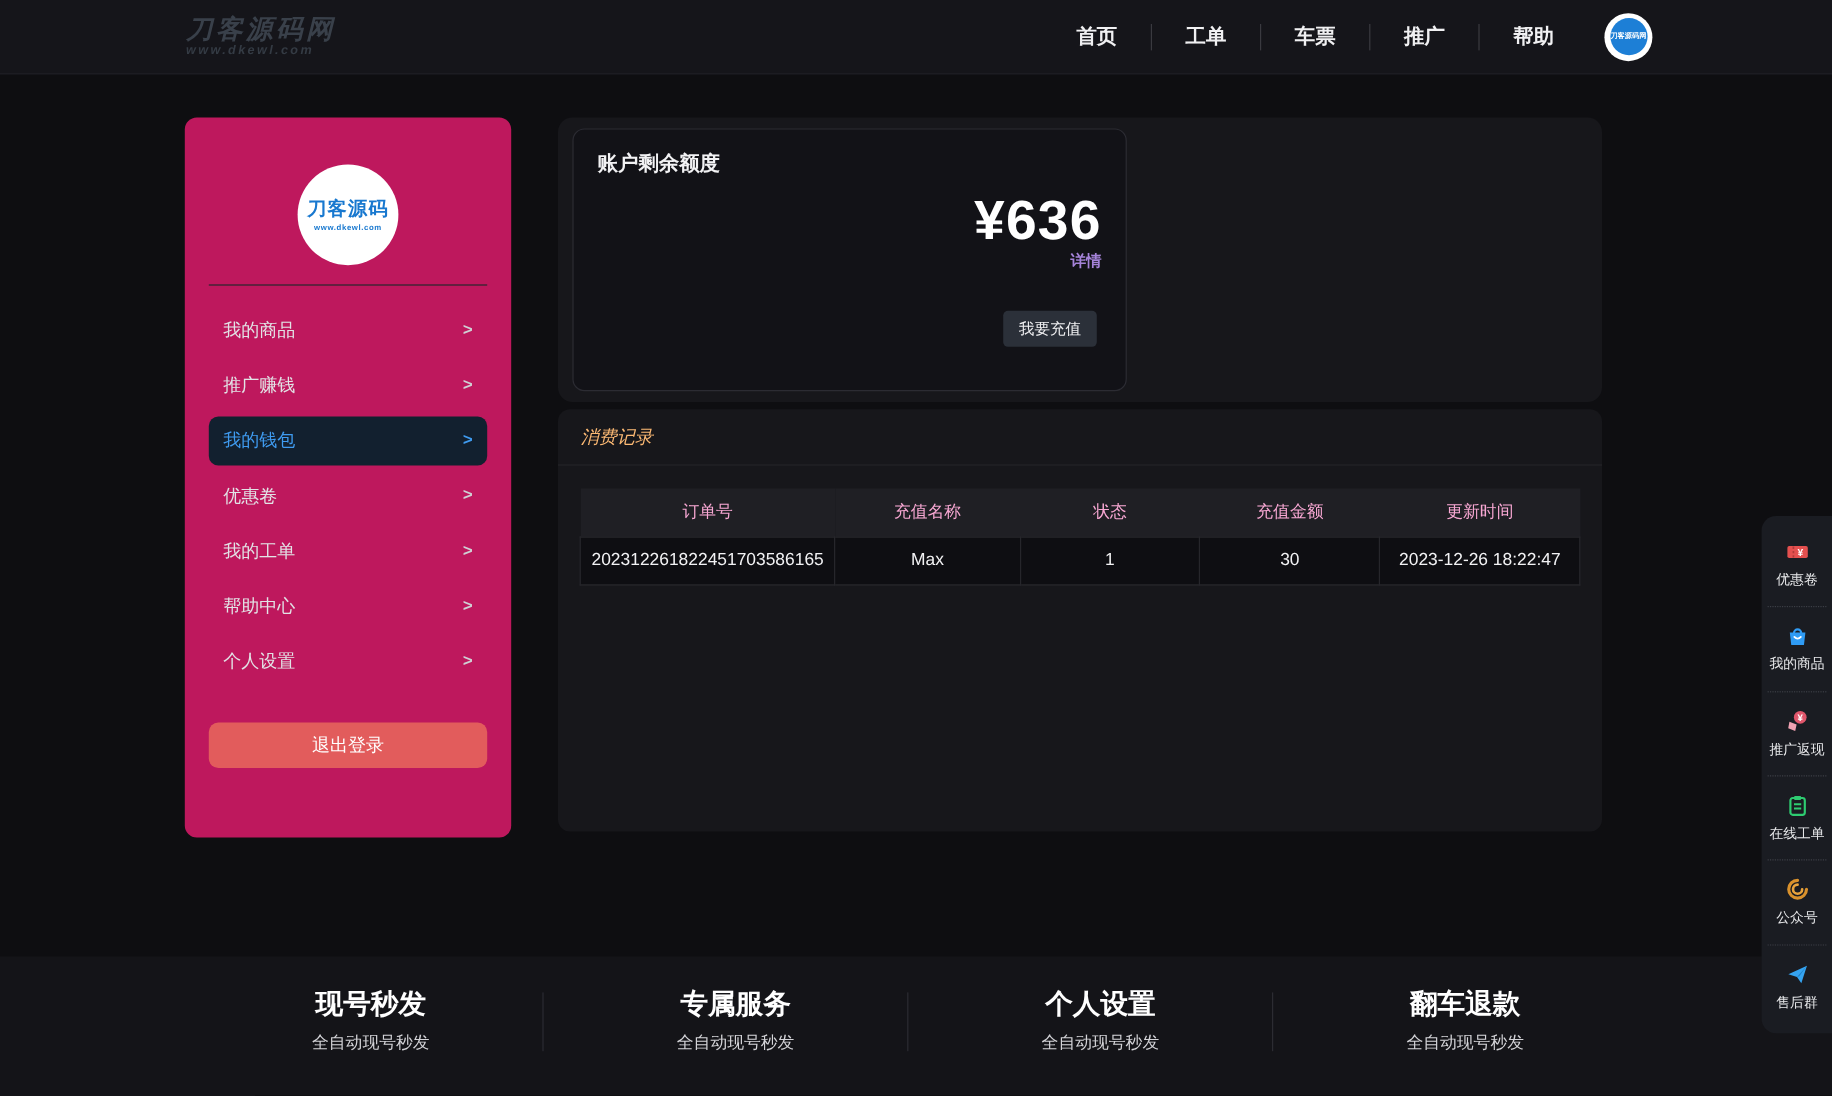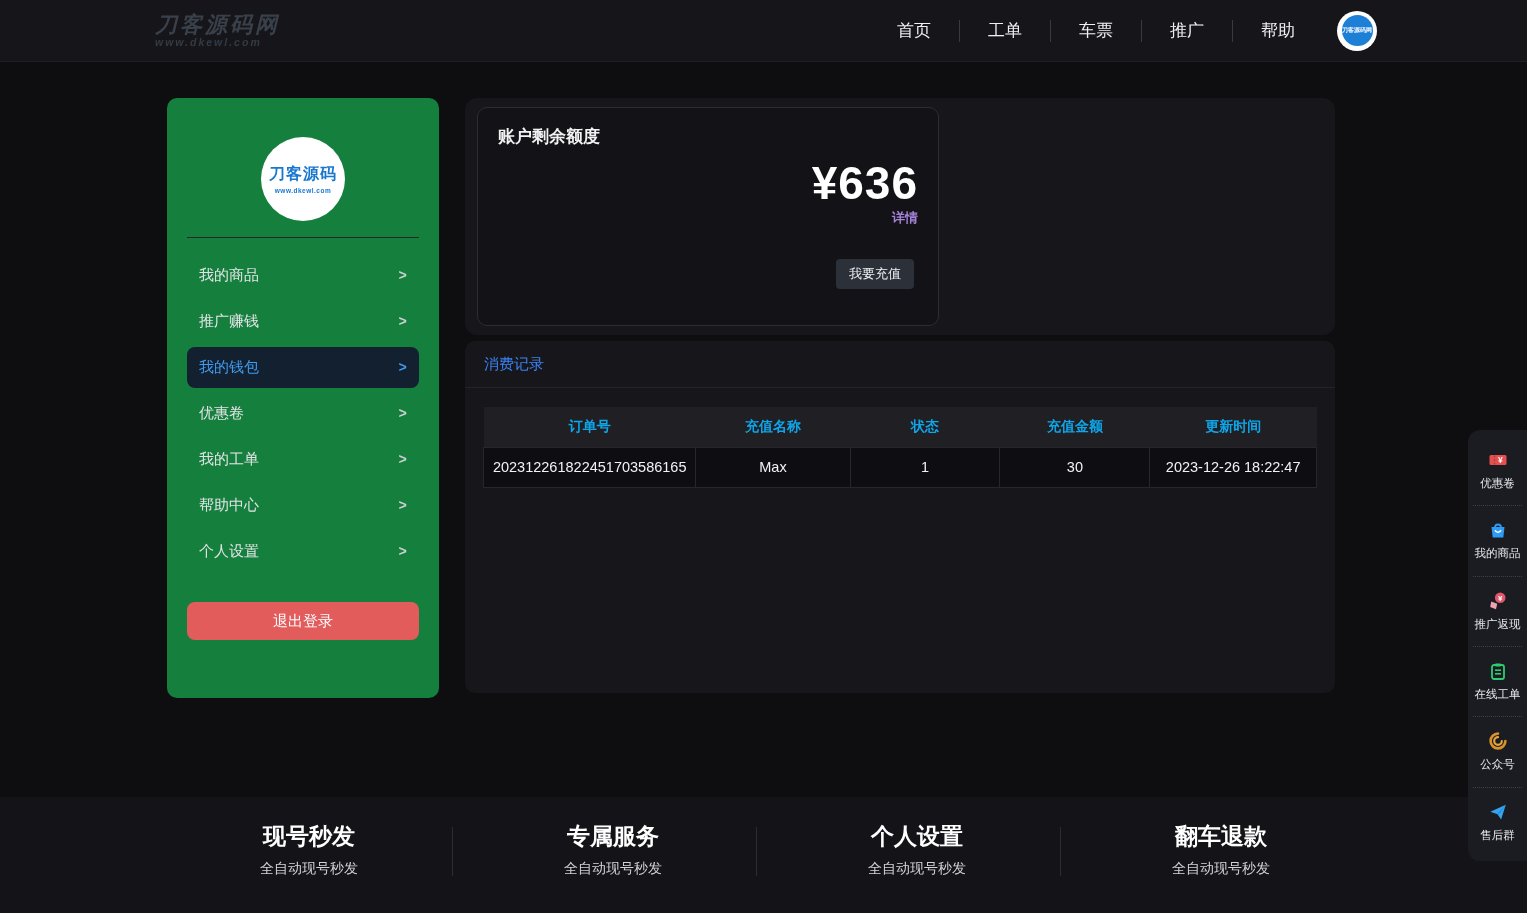--- a/index.html
+++ b/index.html
@@ -11,31 +11,31 @@
     color:#e9e9ec;
   }
   
   .navbar{ position:absolute; top:0; left:0; width:100%; height:62px;
     background:#15151a; border-bottom:1px solid #1f1f25;
     display:flex; align-items:center; justify-content:space-between; z-index:5;}
   .nav-logo{ margin-left:155px; line-height:1.05; user-select:none;}
   .nav-logo .l1{ font-size:22px; font-weight:bold; font-style:italic; letter-spacing:3px; color:#39404a;}
   .nav-logo .l2{ font-size:10.5px; font-weight:bold; font-style:italic; letter-spacing:2px; color:#343b44;}
   .nav-right{ display:flex; align-items:center; margin-right:150px;}
-  .nav-list{ display:flex; align-items:flex-end; list-style:none;}
+  .nav-list{ display:flex; align-items:flex-end; list-style:none;font-weight:bold;}
   .nav-list li{ font-size:17px; color:#f0f0f2; padding:0 28px; cursor:pointer; line-height:22px;}
   .nav-list li + li{ border-left:1px solid #3a3a40;}
   .avatar{ width:40px; height:40px; margin-left:14px; border-radius:50%; background:#ffffff;
     display:flex; align-items:center; justify-content:center; cursor:pointer;}
   .avatar-core{ width:31px; height:31px; border-radius:50%; background:#1d7fd6;
     display:flex; align-items:center; justify-content:center;
     font-size:6px; font-weight:bold; color:#fff; text-align:center;}
   
-  .sidebar{ position:absolute; left:167px; top:98px; width:272px; height:600px;
-    background:#15803d; border-radius:10px;}
+  .sidebar{ position:absolute; left:154px; top:98px; width:272px; height:600px;
+    background:#be185d; border-radius:10px;}
   .side-logo{ width:84px; height:84px; border-radius:50%; background:#fff;
     margin:39px auto 0; display:flex; flex-direction:column; align-items:center; justify-content:center;}
   .side-logo .s1{ color:#1878cf; font-weight:bold; font-size:16px; letter-spacing:1px;}
   .side-logo .s2{ color:#1878cf; font-weight:bold; font-size:6.5px; letter-spacing:.5px; margin-top:2px;}
   .side-divider{ height:1px; background:#26262b; margin:16px 20px 8px;}
   .menu{ padding:4px 0;}
   .menu-item{ margin:5px 20px; height:41px; padding:0 12px; border-radius:8px;
     display:flex; align-items:center; justify-content:space-between; cursor:pointer;}
   .menu-item .label{ font-size:15px; color:#e2e3e6;}
   .menu-item .chevron{ font-size:14px; color:#cfd0d4; font-weight:bold; font-family:"Liberation Mono",monospace;}
@@ -54,26 +54,26 @@
   .stat-card.spent{ flex:1;}
   .stat-title{ font-size:17px; font-weight:bold; color:#f2f2f4;}
   .amount-row{ display:flex; align-items:flex-end; margin-top:10px;flex-direction:column;}
   .amount{ font-size:46px; font-weight:bold; color:#fff; letter-spacing:1px; line-height:1.1;}
   .detail-link{ font-size:13px; font-weight:bold; color:#a583d9; margin-left:16px; margin-bottom:9px; cursor:pointer;}
   .recharge-btn{ position:absolute; right:24px; bottom:36px; background:#2b3039;
     border:none; border-radius:4px; color:#f0f0f2; font-size:13px; padding:6px 13px;
     font-family:inherit; cursor:pointer;}
   
   .records{ margin-top:6px; background:#17171b; border-radius:10px; min-height:352px; overflow:hidden;}
-  .records-header{ padding:14px 19px 13px; font-size:15px; color:#3b82f6;}
+  .records-header{ padding:14px 19px 13px; font-size:15px; color:#fdba74;font-style:italic;}
   .records-divider{ height:1px; background:#232329;}
   .table-wrap{ margin:19px 18px 0;}
   table{ width:100%; border-collapse:collapse; table-layout:fixed;}
-  thead th{ background:#1f1f24; height:40px; font-size:14px; font-weight:bold;
-    color:#0ea5e9; text-align:center;}
+  thead th{ background:#1f1f24; height:40px; font-size:14px; font-weight:normal;
+    color:#f9a8d4; text-align:center;}
   tbody td{ background:#0e0e12; border:1px solid #26262b; height:40px;
     font-size:14.5px; color:#f2f2f4; text-align:center; overflow:hidden; white-space:nowrap;}
   
   .quickbar{ position:absolute; right:0; top:430px; width:59px; height:431px;
     background:#1a1c22; border-radius:12px 0 0 12px; z-index:9;
     display:flex; flex-direction:column; padding:6px 0 4px;}
   .qb-item{ flex:1; display:flex; flex-direction:column; align-items:center;
     justify-content:center; cursor:pointer; margin:0 5px;}
   .qb-item:not(:last-child){ border-bottom:1px dotted #3c3f46;}
   .qb-icon{ width:20px; height:20px;}

